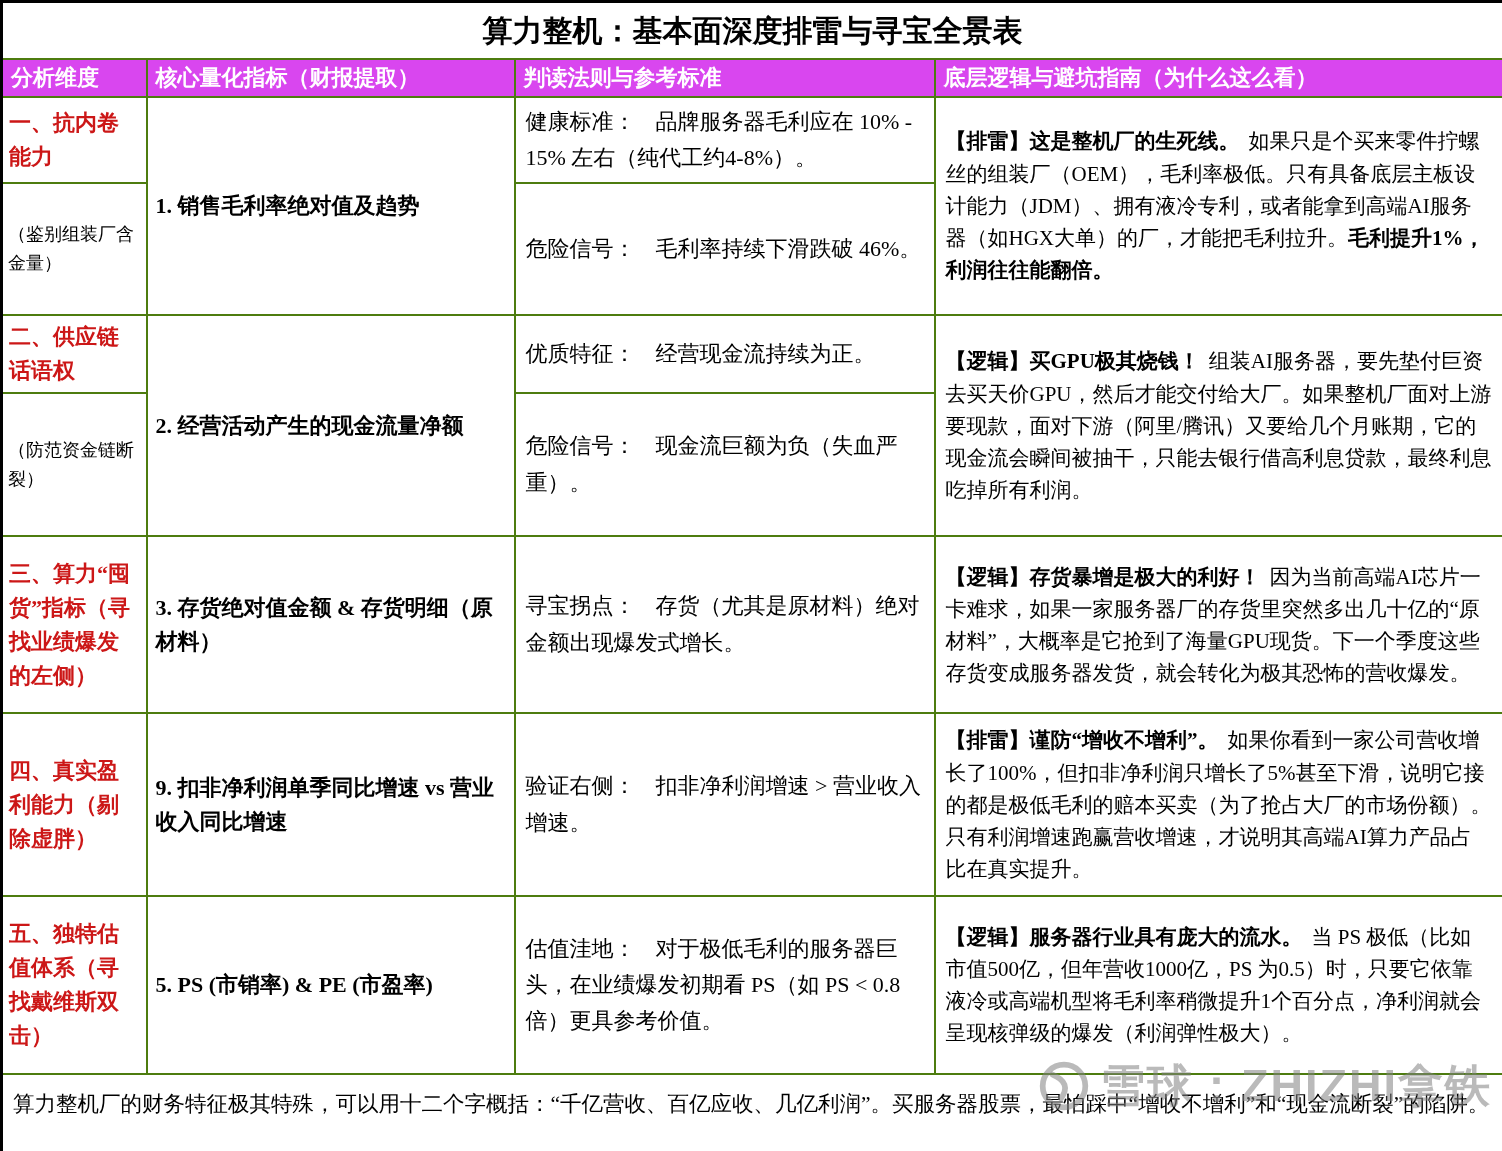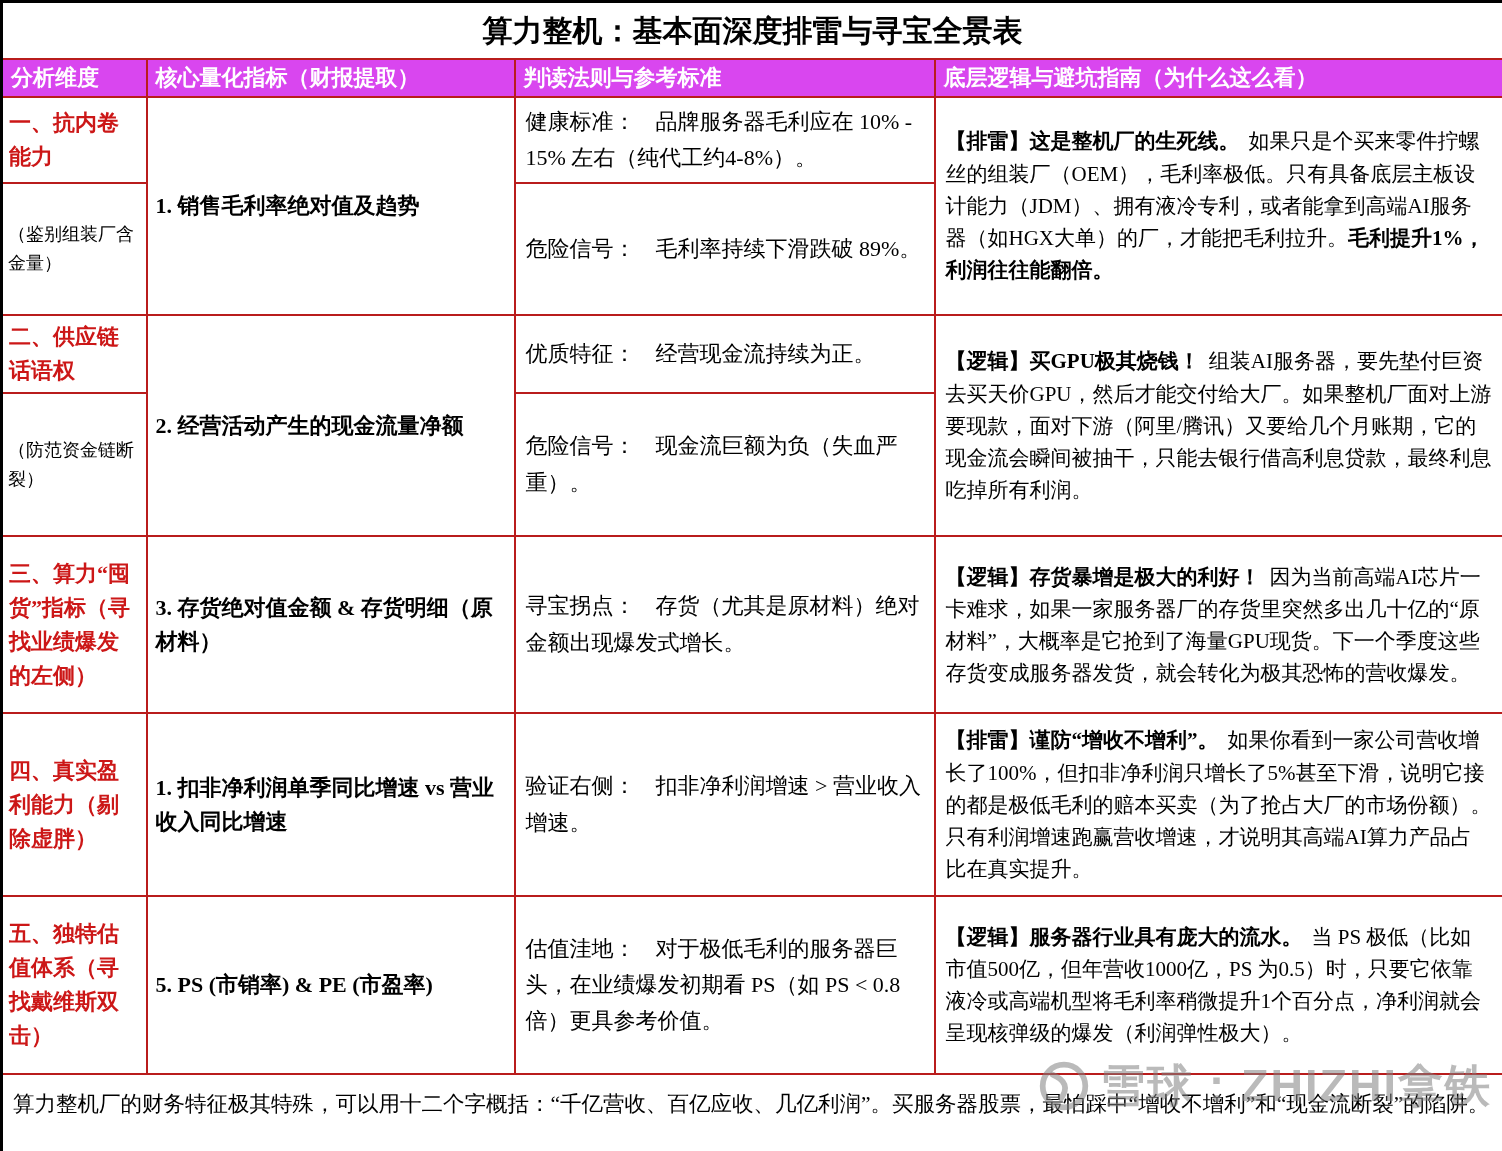--- a/index.html
+++ b/index.html
@@ -16,21 +16,21 @@
     width:1502px;
     border-collapse:collapse;
     table-layout:fixed;
     border:3px solid #000;
   }
   col.c1{width:145px;}
   col.c2{width:368px;}
   col.c3{width:420px;}
   col.c4{width:569px;}
   td,th{
-    border:2px solid #b91c1c;
+    border:2px solid #4d7c0f;
     vertical-align:middle;
     padding:4px 9px;
     line-height:1.5;
     word-break:break-word;
   }
   .title-cell{
     font-size:30px;
     font-weight:bold;
     text-align:center;
     padding:6px 4px;
@@ -141,21 +141,21 @@
       <td class="rule">
         <span class="lead">健康标准：</span><span>品牌服务器毛利应在 10% - 15% 左右（纯代工约4-8%）。</span>
       </td>
       <td class="logic" rowspan="2">
         <span class="lead">【排雷】这是整机厂的生死线。</span><span>如果只是个买来零件拧螺丝的组装厂（OEM），毛利率极低。只有具备底层主板设计能力（JDM）、拥有液冷专利，或者能拿到高端AI服务器（如HGX大单）的厂，才能把毛利拉升。</span><span class="tail">毛利提升1%，利润往往能翻倍。</span>
       </td>
     </tr>
     <tr class="h1b">
       <td class="dim-note">（鉴别组装厂含金量）</td>
       <td class="rule">
-        <span class="lead">危险信号：</span><span>毛利率持续下滑跌破 89%。</span>
+        <span class="lead">危险信号：</span><span>毛利率持续下滑跌破 46%。</span>
       </td>
     </tr>
 
     <tr class="h2a">
       <td class="dim-title">二、供应链话语权</td>
       <td class="indicator" rowspan="2">2. 经营活动产生的现金流量净额</td>
       <td class="rule">
         <span class="lead">优质特征：</span><span>经营现金流持续为正。</span>
       </td>
       <td class="logic" rowspan="2">
@@ -175,21 +175,21 @@
       <td class="rule">
         <span class="lead">寻宝拐点：</span><span>存货（尤其是原材料）绝对金额出现爆发式增长。</span>
       </td>
       <td class="logic">
         <span class="lead">【逻辑】存货暴增是极大的利好！</span><span>因为当前高端AI芯片一卡难求，如果一家服务器厂的存货里突然多出几十亿的“原材料”，大概率是它抢到了海量GPU现货。下一个季度这些存货变成服务器发货，就会转化为极其恐怖的营收爆发。</span><span class="tail"></span>
       </td>
     </tr>
 
     <tr class="r4">
       <td class="dim-title">四、真实盈利能力（剔除虚胖）</td>
-      <td class="indicator">1. 扣非净利润单季同比增速 vs 营业收入同比增速</td>
+      <td class="indicator">9. 扣非净利润单季同比增速 vs 营业收入同比增速</td>
       <td class="rule">
         <span class="lead">验证右侧：</span><span>扣非净利润增速 &gt; 营业收入增速。</span>
       </td>
       <td class="logic">
         <span class="lead">【排雷】谨防“增收不增利”。</span><span>如果你看到一家公司营收增长了100%，但扣非净利润只增长了5%甚至下滑，说明它接的都是极低毛利的赔本买卖（为了抢占大厂的市场份额）。只有利润增速跑赢营收增速，才说明其高端AI算力产品占比在真实提升。</span><span class="tail"></span>
       </td>
     </tr>
 
     <tr class="r5">
       <td class="dim-title">五、独特估值体系（寻找戴维斯双击）</td>

